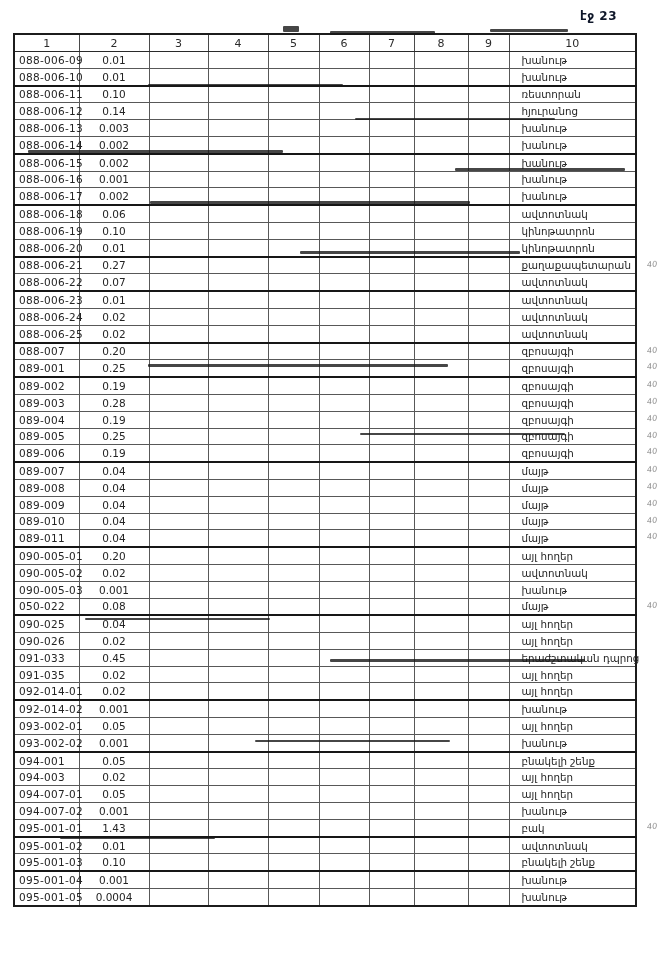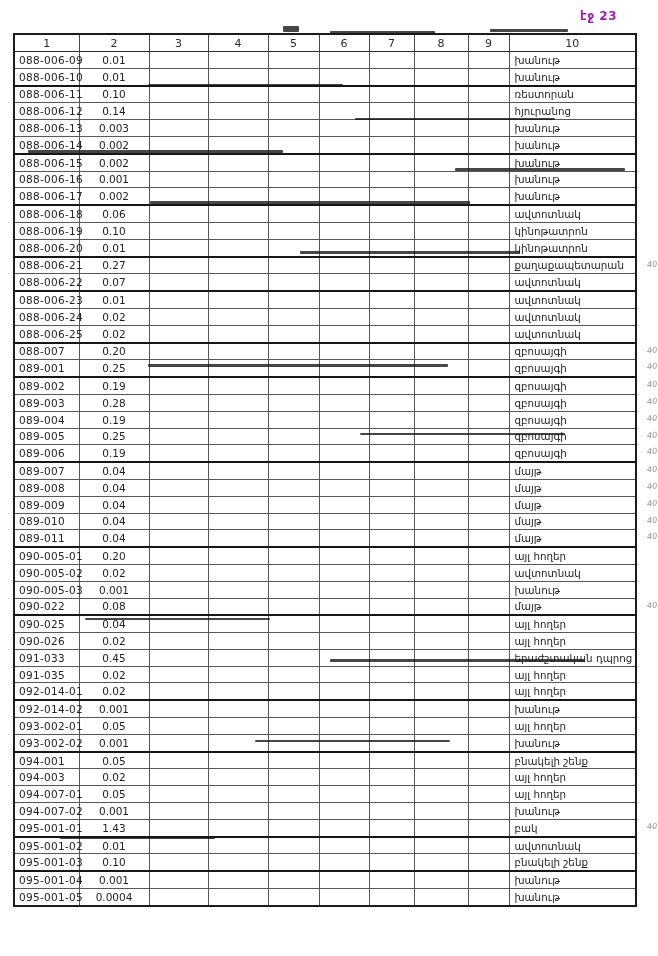--- a/index.html
+++ b/index.html
@@ -2,39 +2,39 @@
 <html><head>
 <meta charset="utf-8">
 <style>
   html,body { margin:0; padding:0; background:#ffffff; }
   .page {
     position:relative; width:658px; height:956px; background:#ffffff;
     font-family:"DejaVu Sans", sans-serif; color:#1e1e1e; overflow:hidden;
   }
   .page-label {
     position:absolute; top:9px; left:580px;
-    font-size:12px; font-weight:bold; letter-spacing:0.5px; color:#a21caf;
+    font-size:12px; font-weight:bold; letter-spacing:0.5px; color:#0f172a;
   }
   table.cadastre {
     position:absolute; left:13px; top:33px; width:622px;
     border-collapse:collapse; table-layout:fixed;
     border:2px solid #1c1c1c;
   }
   .cadastre th {
     border:1px solid #4a4a4a; border-bottom:1.5px solid #2a2a2a;
     font-size:11px; font-weight:normal; height:16px; padding:0;
     text-align:center; color:#2a2a2a;
   }
   .cadastre td {
     border:1px solid #585858; height:15.8px; padding:0 3px;
     font-size:10.5px; overflow:visible; white-space:nowrap; color:#242424;
   }
   td.c1 { padding-left:4px; letter-spacing:0.3px; }
   td.c2 { text-align:center; }
-  td.c10 { position:relative; padding-left:5px; font-size:10.3px; }
+  td.c10 { position:relative; padding-left:12px; font-size:10.3px; }
   .margin-note {
     position:absolute; right:-22px; top:2px; font-size:8px;
     color:#8d8d8d; transform:rotate(-7deg); font-style:italic;
   }
   
   tbody tr:nth-child(2) td, tbody tr:nth-child(6) td, tbody tr:nth-child(9) td,
   tbody tr:nth-child(12) td, tbody tr:nth-child(14) td, tbody tr:nth-child(17) td,
   tbody tr:nth-child(19) td, tbody tr:nth-child(24) td, tbody tr:nth-child(29) td,
   tbody tr:nth-child(33) td, tbody tr:nth-child(38) td, tbody tr:nth-child(41) td,
   tbody tr:nth-child(46) td, tbody tr:nth-child(48) td { border-bottom:2px solid #161616; }
@@ -456,21 +456,21 @@
           <td class="c3"></td>
           <td class="c4"></td>
           <td class="c5"></td>
           <td class="c6"></td>
           <td class="c7"></td>
           <td class="c8"></td>
           <td class="c9"></td>
           <td class="c10"><span>խանութ</span></td>
         </tr>
         <tr>
-          <td class="c1">090-022</td>
+          <td class="c1">050-022</td>
           <td class="c2">0.08</td>
           <td class="c3"></td>
           <td class="c4"></td>
           <td class="c5"></td>
           <td class="c6"></td>
           <td class="c7"></td>
           <td class="c8"></td>
           <td class="c9"></td>
           <td class="c10"><span>մայթ</span><span class="margin-note">40</span></td>
         </tr>

